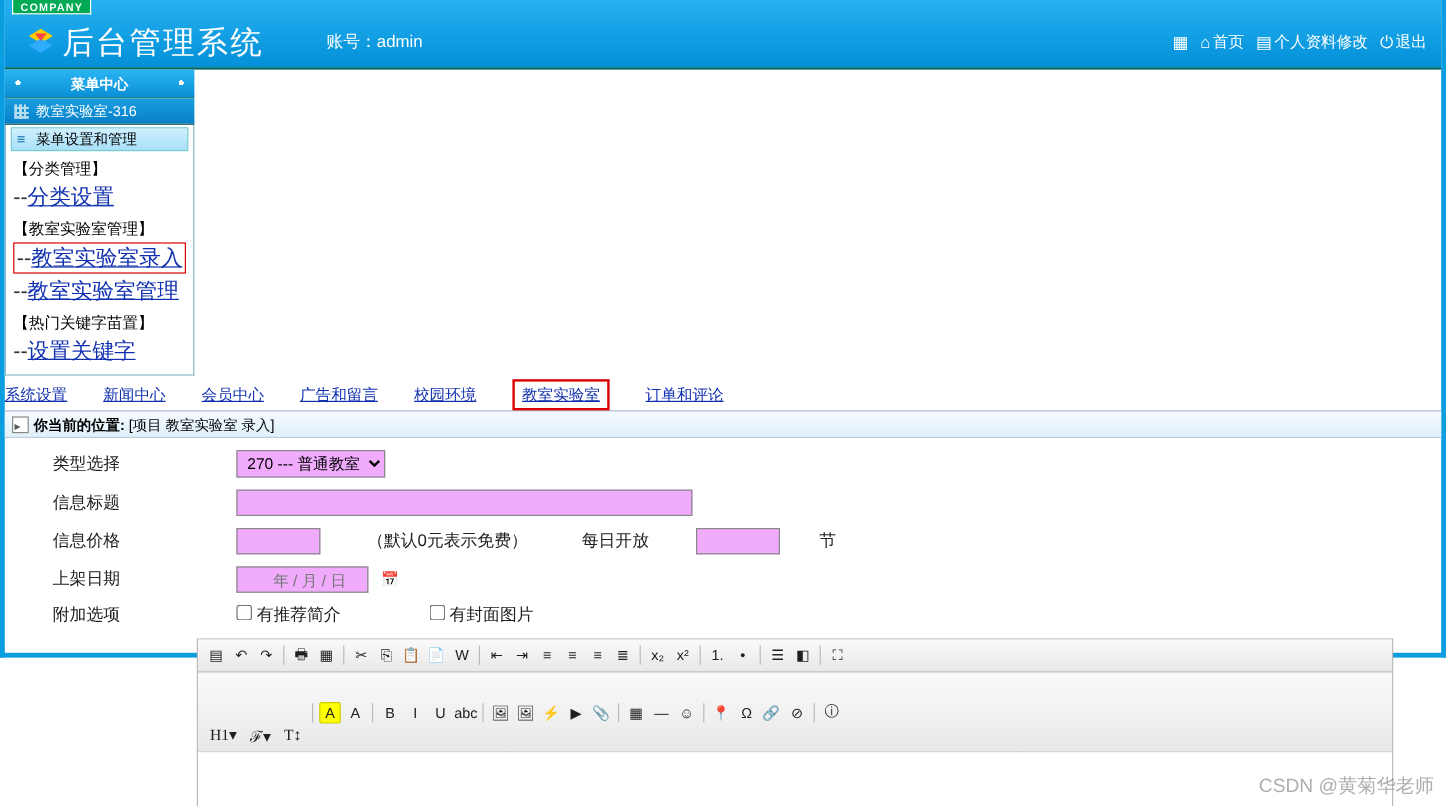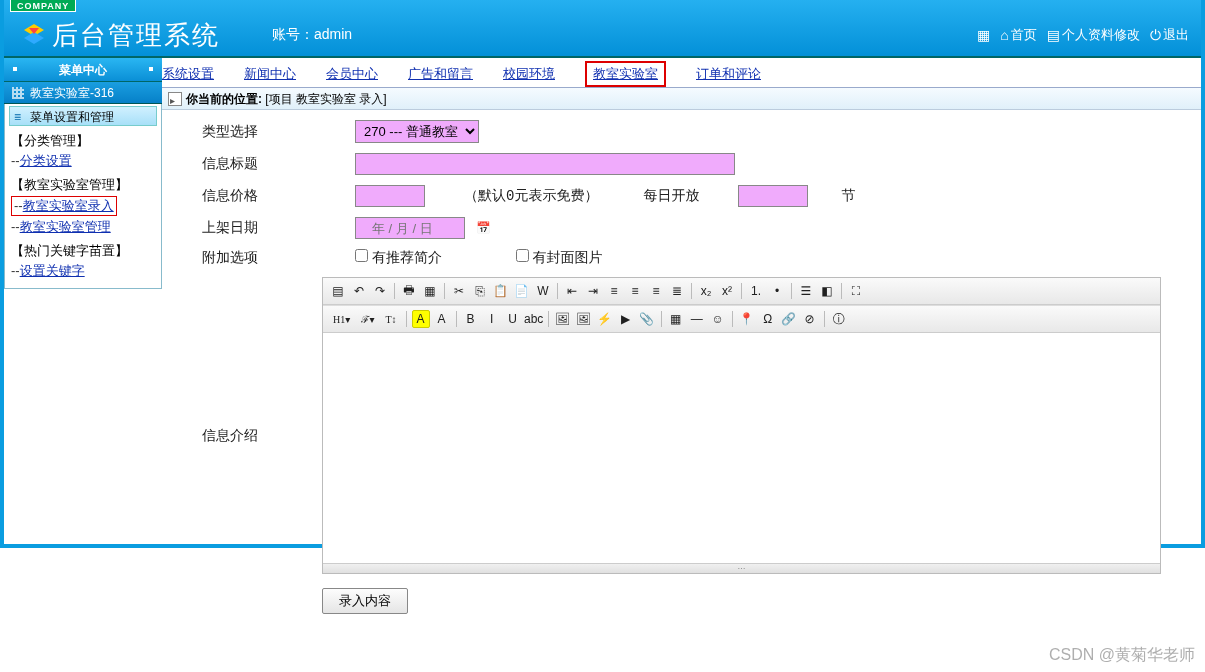--- a/index.html
+++ b/index.html
@@ -8,32 +8,32 @@
 .outer { border: 4px solid #0a9de0; border-top: none; height: 548px; }
 .topbar { background: linear-gradient(#25b0f0, #0390d8); height: 58px; color: #fff; position: relative; border-bottom: 2px solid #066; }
 .company-tag { position: absolute; top: 0; left: 6px; background: #0a5; color: #fff; font-size: 9px; font-weight: bold; padding: 0 6px; height: 12px; line-height: 12px; border: 1px solid #fff; border-top: none; letter-spacing: 1px; }
 .logo-icon { position: absolute; left: 18px; top: 22px; width: 24px; height: 24px; }
 .sys-title { position: absolute; left: 48px; top: 18px; font-size: 26px; font-weight: 400; letter-spacing: 2px; color: #fff; }
 .acct { position: absolute; left: 268px; top: 26px; font-size: 14px; color: #fff; }
 .top-right { position: absolute; right: 12px; top: 26px; font-size: 13px; display: flex; gap: 10px; align-items: center; }
 .top-right a { color: #fff; text-decoration: none; display: flex; align-items: center; gap: 2px; }
 .top-right .ico { font-size: 14px; color: #fff; }
 
-.body { display: flex; height: 602px; }
+.body { display: flex; height: 602px; flex-direction: column; }
 .left { width: 158px; flex-shrink: 0; }
 .menu-center { background: linear-gradient(#2ab6f2, #0a8fd6); height: 24px; line-height: 24px; text-align: center; font-size: 12px; color: #fff; font-weight: bold; position: relative; border-bottom: 1px solid #066; }
 .menu-center .dot { position: absolute; left: 6px; top: 6px; width: 10px; height: 10px; background: radial-gradient(circle, #fff 30%, transparent 31%); }
 .menu-center .dot2 { position: absolute; right: 6px; top: 6px; width: 10px; height: 10px; background: radial-gradient(circle, #fff 30%, transparent 31%); }
 .module-bar { background: linear-gradient(#1a9ee0, #0680c8); height: 22px; line-height: 22px; color: #fff; font-size: 12px; padding-left: 26px; position: relative; border-bottom: 1px solid #055; }
 .module-bar::before { content: ""; position: absolute; left: 8px; top: 5px; width: 12px; height: 12px; background: repeating-linear-gradient(90deg, #fff 0 2px, transparent 2px 4px), repeating-linear-gradient(0deg, #fff 0 2px, transparent 2px 4px); opacity: 0.7; }
 .left-body { border: 1px solid #8bc; border-top: none; background: #fff; padding: 2px 4px 8px; }
-.section-head { background: linear-gradient(#d0f0ff, #a8e0f8); height: 20px; line-height: 20px; font-size: 12px; color: #000; padding-left: 20px; border: 1px solid #7cc; position: relative; margin-bottom: 4px; }
+.section-head { background: linear-gradient(#d0f0ff, #a8e0f8); height: 20px; line-height: 20px; font-size: 12px; color: #000; padding-left: 20px; border: 1px solid #7cc; position: relative; margin-bottom: 4px; font-family: Liberation Mono, monospace; }
 .section-head::before { content: "≡"; position: absolute; left: 4px; top: 0; font-size: 12px; color: #06a; }
 .group-title { font-size: 13px; color: #000; margin: 6px 0 2px 2px; }
-.menu-link { font-size: 13px; margin-left: 2px; }
+.menu-link { font-size: 18px; margin-left: 2px; }
 .menu-link a { color: #1030b0; text-decoration: underline; }
 .menu-link .dash { color: #333; }
 .menu-link.active { border: 1px solid #d00; padding: 0 2px; display: inline-block; margin-left: 2px; margin-bottom: 2px; }
 
 .right { flex: 1; display: flex; flex-direction: column; }
 .tabs { height: 30px; border-bottom: 1px solid #9ac; display: flex; align-items: flex-end; gap: 30px; font-size: 13px; }
 .tabs a { color: #1030b0; text-decoration: underline; padding-bottom: 4px; }
 .tabs a.active { border: 2px solid #d00; padding: 2px 6px; text-decoration: underline; }
 
 .crumb { background: linear-gradient(#f5fbff, #e0f0fa); height: 22px; line-height: 22px; font-size: 12px; padding-left: 24px; border-bottom: 1px solid #bcd; position: relative; }
@@ -42,29 +42,29 @@
 .crumb b { font-weight: bold; }
 
 .form-area { padding: 10px 40px; font-size: 14px; color: #202020; }
 .frow { display: flex; align-items: center; margin-bottom: 10px; gap: 33px; }
 .flabel { width: 120px; text-align: left; }
 .frow select, .frow input[type=text], .frow input[type=date] { border: 1px solid #888; font-size: 13px; padding: 2px 4px; background: #f0abfc; }
 .frow input.title-input { width: 380px; height: 22px; }
 .frow input.price-input { width: 70px; height: 22px; }
 .frow input.slot-input { width: 70px; height: 22px; }
 .frow input.date-input { width: 110px; height: 22px; }
-.inline-text { margin: 0 6px; font-family: Liberation Mono, monospace; }
+.inline-text { margin: 0 6px; }
 
 .editor-wrap { display: flex; }
 .editor-label { width: 120px; padding-top: 150px; }
 .editor-box { flex: 1; border: 1px solid #bbb; width: 800px; }
 .toolbar { background: linear-gradient(#fafafa, #e8e8e8); border-bottom: 1px solid #ccc; padding: 4px 6px; display: flex; flex-wrap: wrap; gap: 4px 3px; align-items: center; }
 .tb { width: 18px; height: 18px; display: inline-flex; align-items: center; justify-content: center; font-size: 12px; cursor: pointer; border-radius: 2px; }
 .sep { width: 1px; height: 16px; background: #bbb; margin: 0 2px; }
-.tb.wide { width: auto; padding: 0 4px; font-size: 10px; font-family: serif; }
+.tb.wide { width: auto; padding: 0 4px; font-size: 13px; font-family: serif; margin-top: 39px; }
 .hilite { background: #ff0; border: 1px solid #cc0; }
 .edit-canvas { height: 230px; background: #fff; }
 .resize-bar { height: 10px; background: linear-gradient(#f0f0f0, #e0e0e0); border-top: 1px solid #ccc; text-align: center; font-size: 8px; color: #888; cursor: ns-resize; }
 
 .submit-row { margin-top: 14px; margin-left: 120px; }
 .submit-btn { border: 1px solid #888; background: linear-gradient(#fdfdfd, #e5e5e5); padding: 3px 16px; font-size: 13px; cursor: pointer; border-radius: 2px; }
 
 .watermark { position: absolute; right: 10px; bottom: 6px; color: rgba(120,120,120,0.6); font-size: 16px; pointer-events: none; }
 </style>
 </head>
@@ -131,21 +131,21 @@
         <div class="frow">
           <div class="flabel">信息价格</div>
           <input type="text" class="price-input" value="" style="">
           <span class="inline-text">（默认0元表示免费）</span>
           <span class="inline-text">每日开放</span>
           <input type="text" class="slot-input" value="" style="">
           <span>节</span>
         </div>
         <div class="frow">
           <div class="flabel">上架日期</div>
-          <input type="text" class="date-input" style=" padding-left: 16px;" placeholder="年 / 月 / 日">
+          <input type="text" class="date-input" style="text-align: center; padding-left: 16px;" placeholder="年 / 月 / 日">
           <span style="margin-left:-22px; font-size:12px; pointer-events:none;">📅</span>
         </div>
         <div class="frow">
           <div class="flabel">附加选项</div>
           <label><input type="checkbox" style=""> <span>有推荐简介</span></label>
           &nbsp;&nbsp;
           <label><input type="checkbox" style=""> <span>有封面图片</span></label>
         </div>
 
         <div class="editor-wrap">

